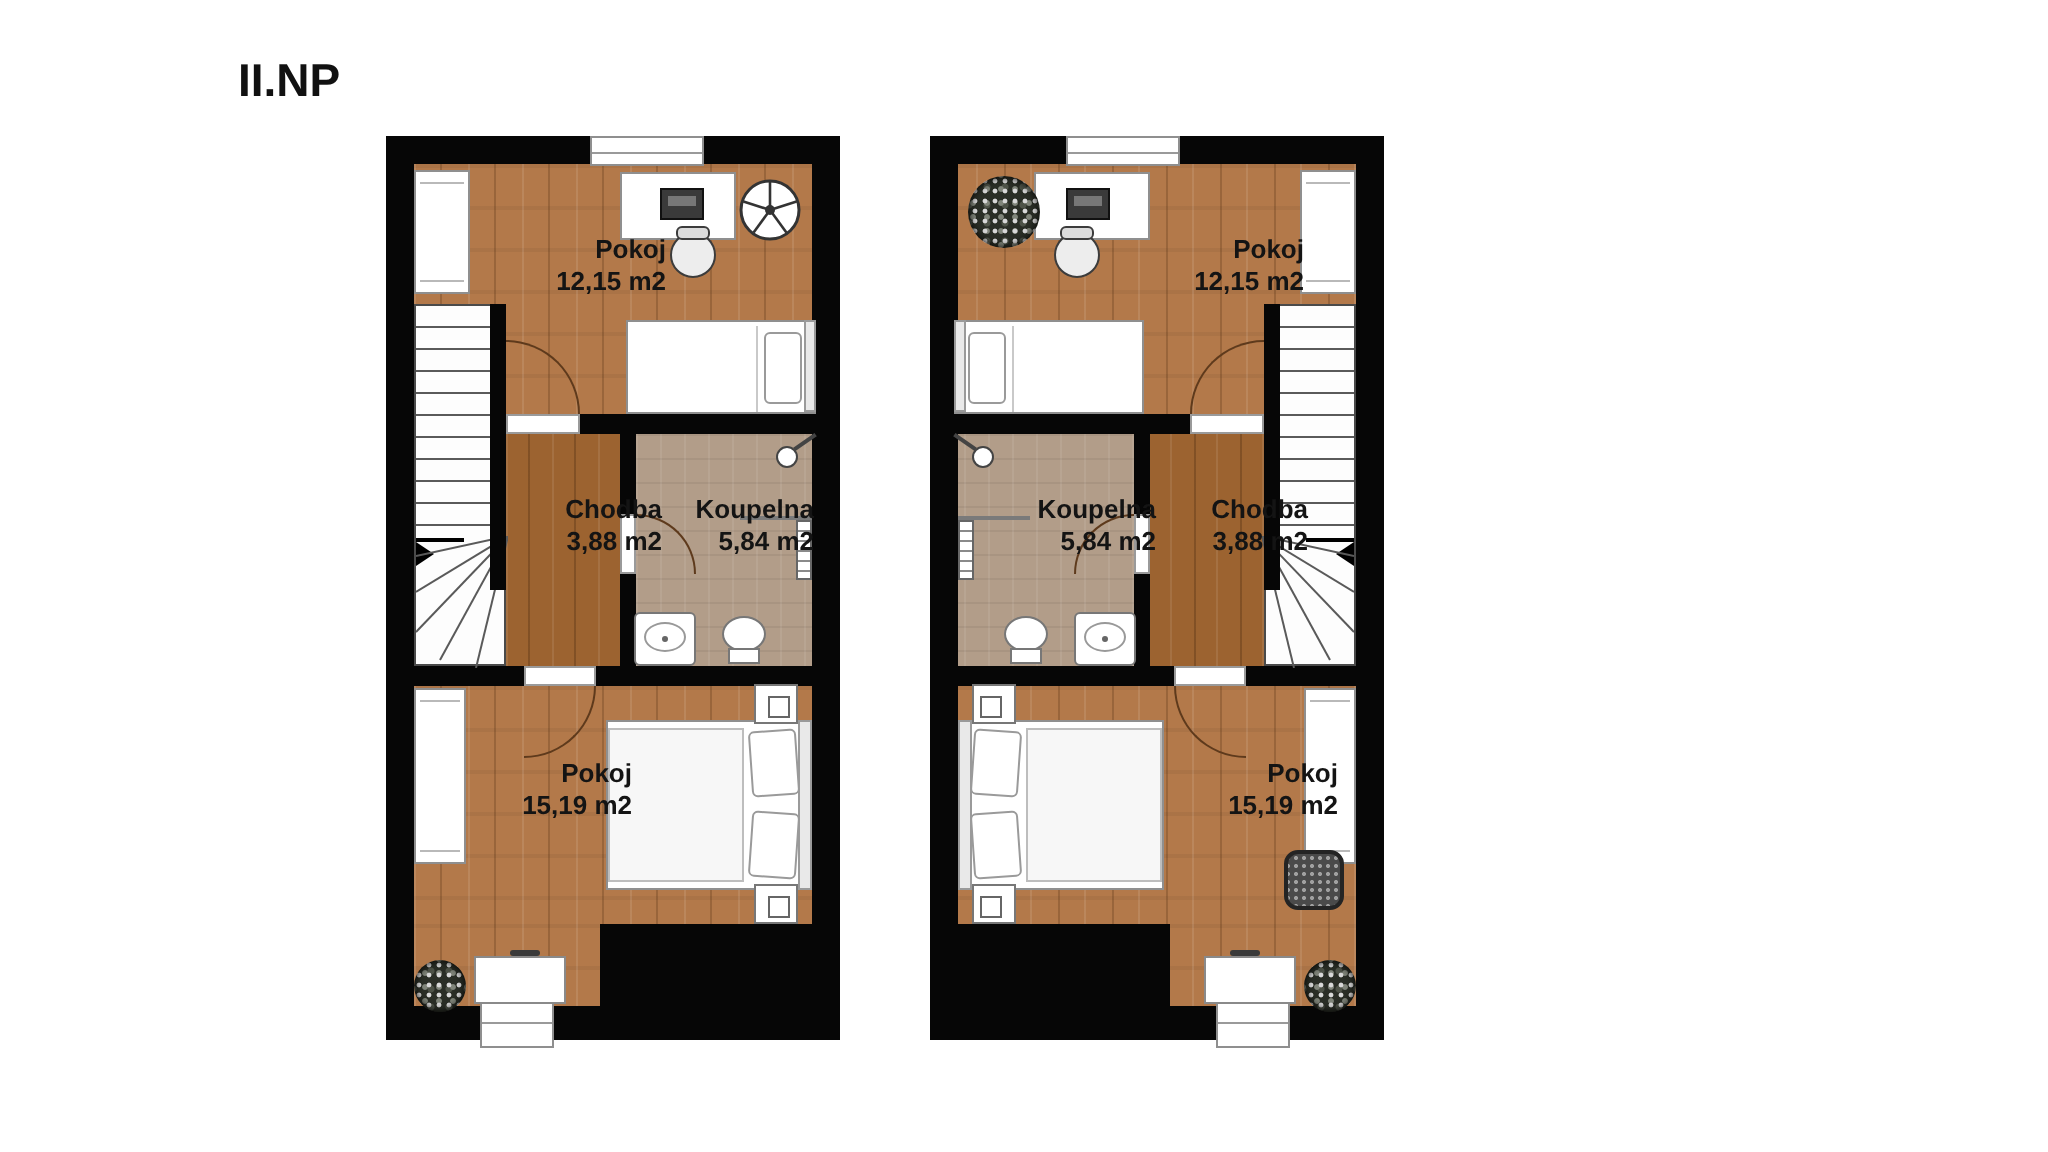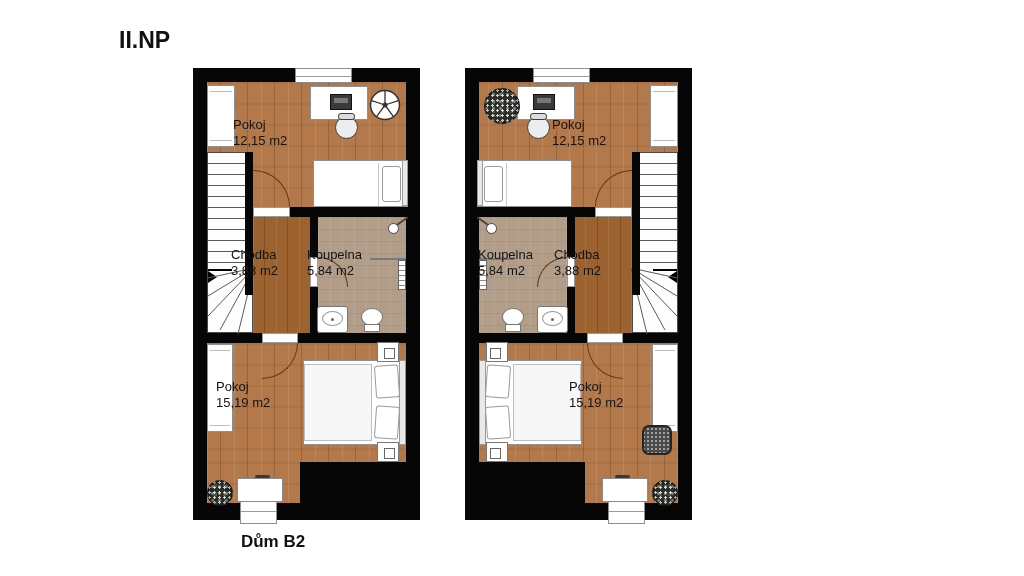--- a/index.html
+++ b/index.html
@@ -73,21 +73,21 @@
   .sink{background:#fff;border:1px solid #777;border-radius:3px;}
   .sink::before{content:"";position:absolute;left:4px;top:4px;right:4px;bottom:6px;border:1px solid #999;border-radius:50%;}
   .sink::after{content:"";position:absolute;left:50%;top:50%;width:3px;height:3px;margin:-2px;background:#666;border-radius:50%;}
   .toilet-bowl{background:#fff;border:1px solid #777;border-radius:50%;}
   .toilet-tank{background:#fff;border:1px solid #777;}
   .shower-head{background:#fff;border:1.5px solid #444;border-radius:50%;}
   .shower-line{background:#444;}
   .bath-screen{background:#7a7a7a;}
   .radiator{background:repeating-linear-gradient(180deg,#fff 0 4px,#8a8a8a 4px 5px);border:1px solid #666;}
 
-  .label{color:#141414;font-weight:normal;font-size:13px;line-height:1.2;text-align:left;white-space:nowrap;}
+  .label{color:#141414;font-weight:bold;font-size:13px;line-height:1.2;text-align:right;white-space:nowrap;}
 </style>
 </head>
 <body>
 
 <div class="scene">
 
   <div class="title" style="left:119px;top:27px;">II.NP</div>
 
   <div class="plan v2" style="left:193px;top:68px;">
     <div class="base"></div>
@@ -274,14 +274,13 @@
     <div class="label" style="left:114px;top:179px;width:100px;">
       <div>Koupelna</div>
       <div>5,84 m2</div>
     </div>
     <div class="label" style="left:23px;top:311px;width:100px;">
       <div>Pokoj</div>
       <div>15,19 m2</div>
     </div>
   </div>
 
-  <div class="house-label" style="left:203px;top:532px;">Dům B2</div>
 </div>
 
 </body></html>

